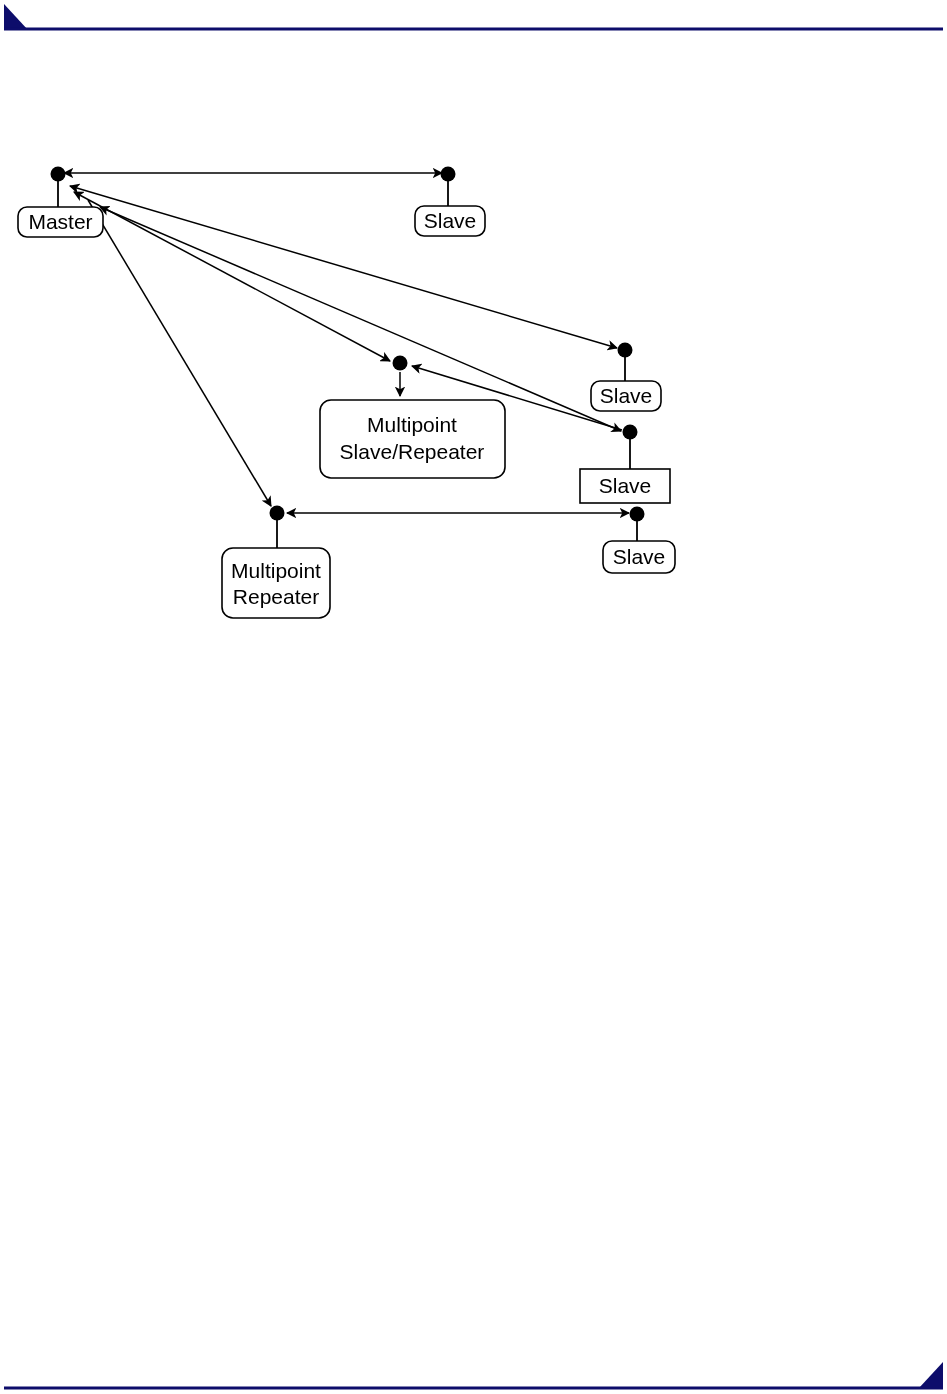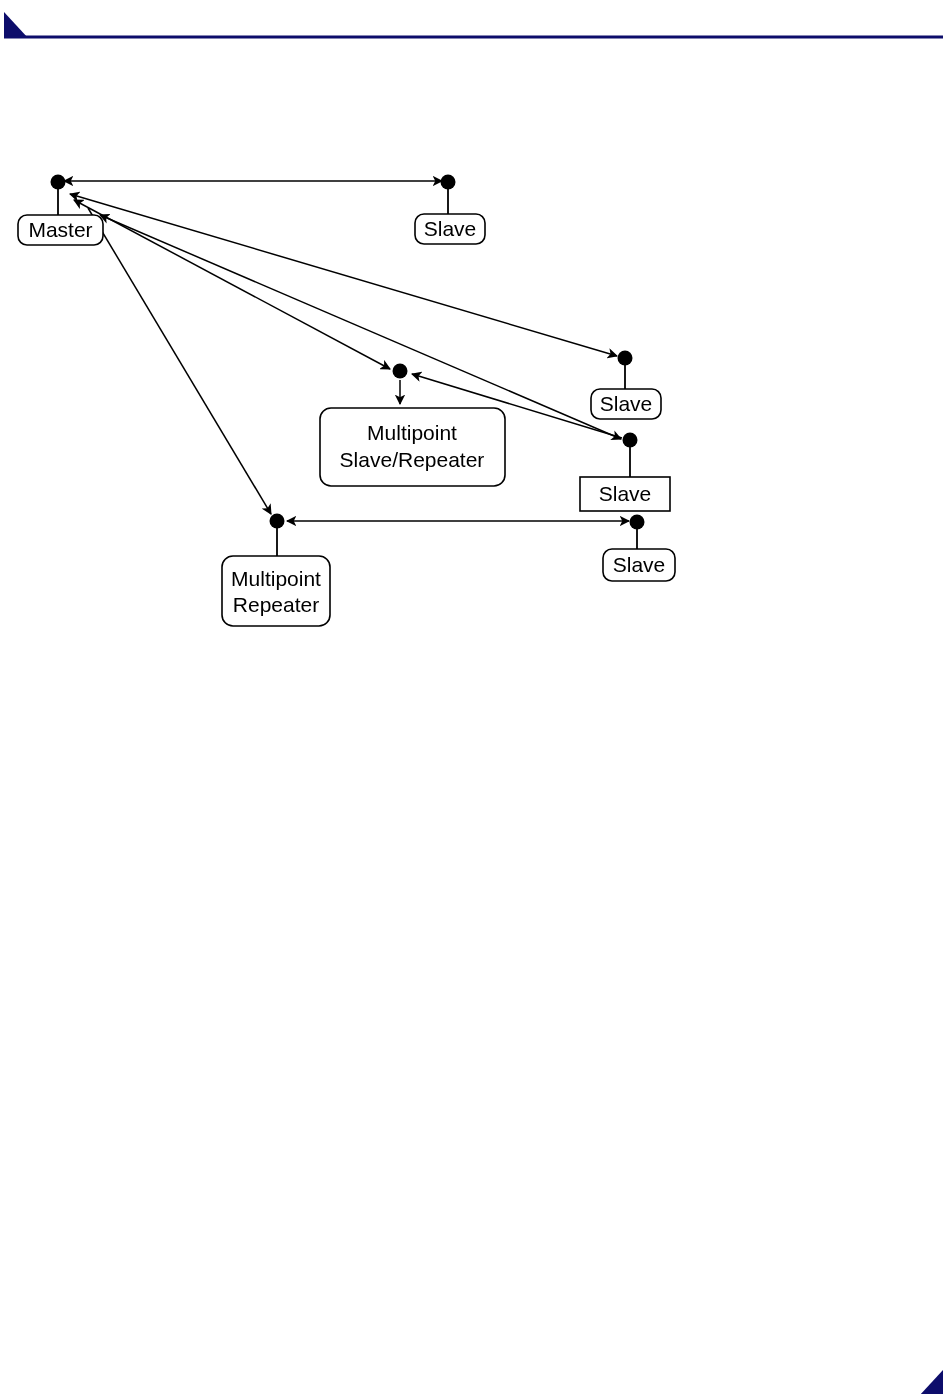--- a/index.html
+++ b/index.html
@@ -10,21 +10,21 @@
   }
   body {
     width: 947px;
     height: 1394px;
     font-family: "Liberation Sans", sans-serif;
     position: relative;
     overflow: hidden;
   }
   #page {
     position: absolute;
-    top: 8px; left: 0;
+    top: 0; left: 0;
     width: 947px;
     height: 1173px;
     background: #ffffff;
   }
   #diagram-svg {
     position: absolute;
     top: 0; left: 0;
     width: 947px;
     height: 1394px;
     display: block;

